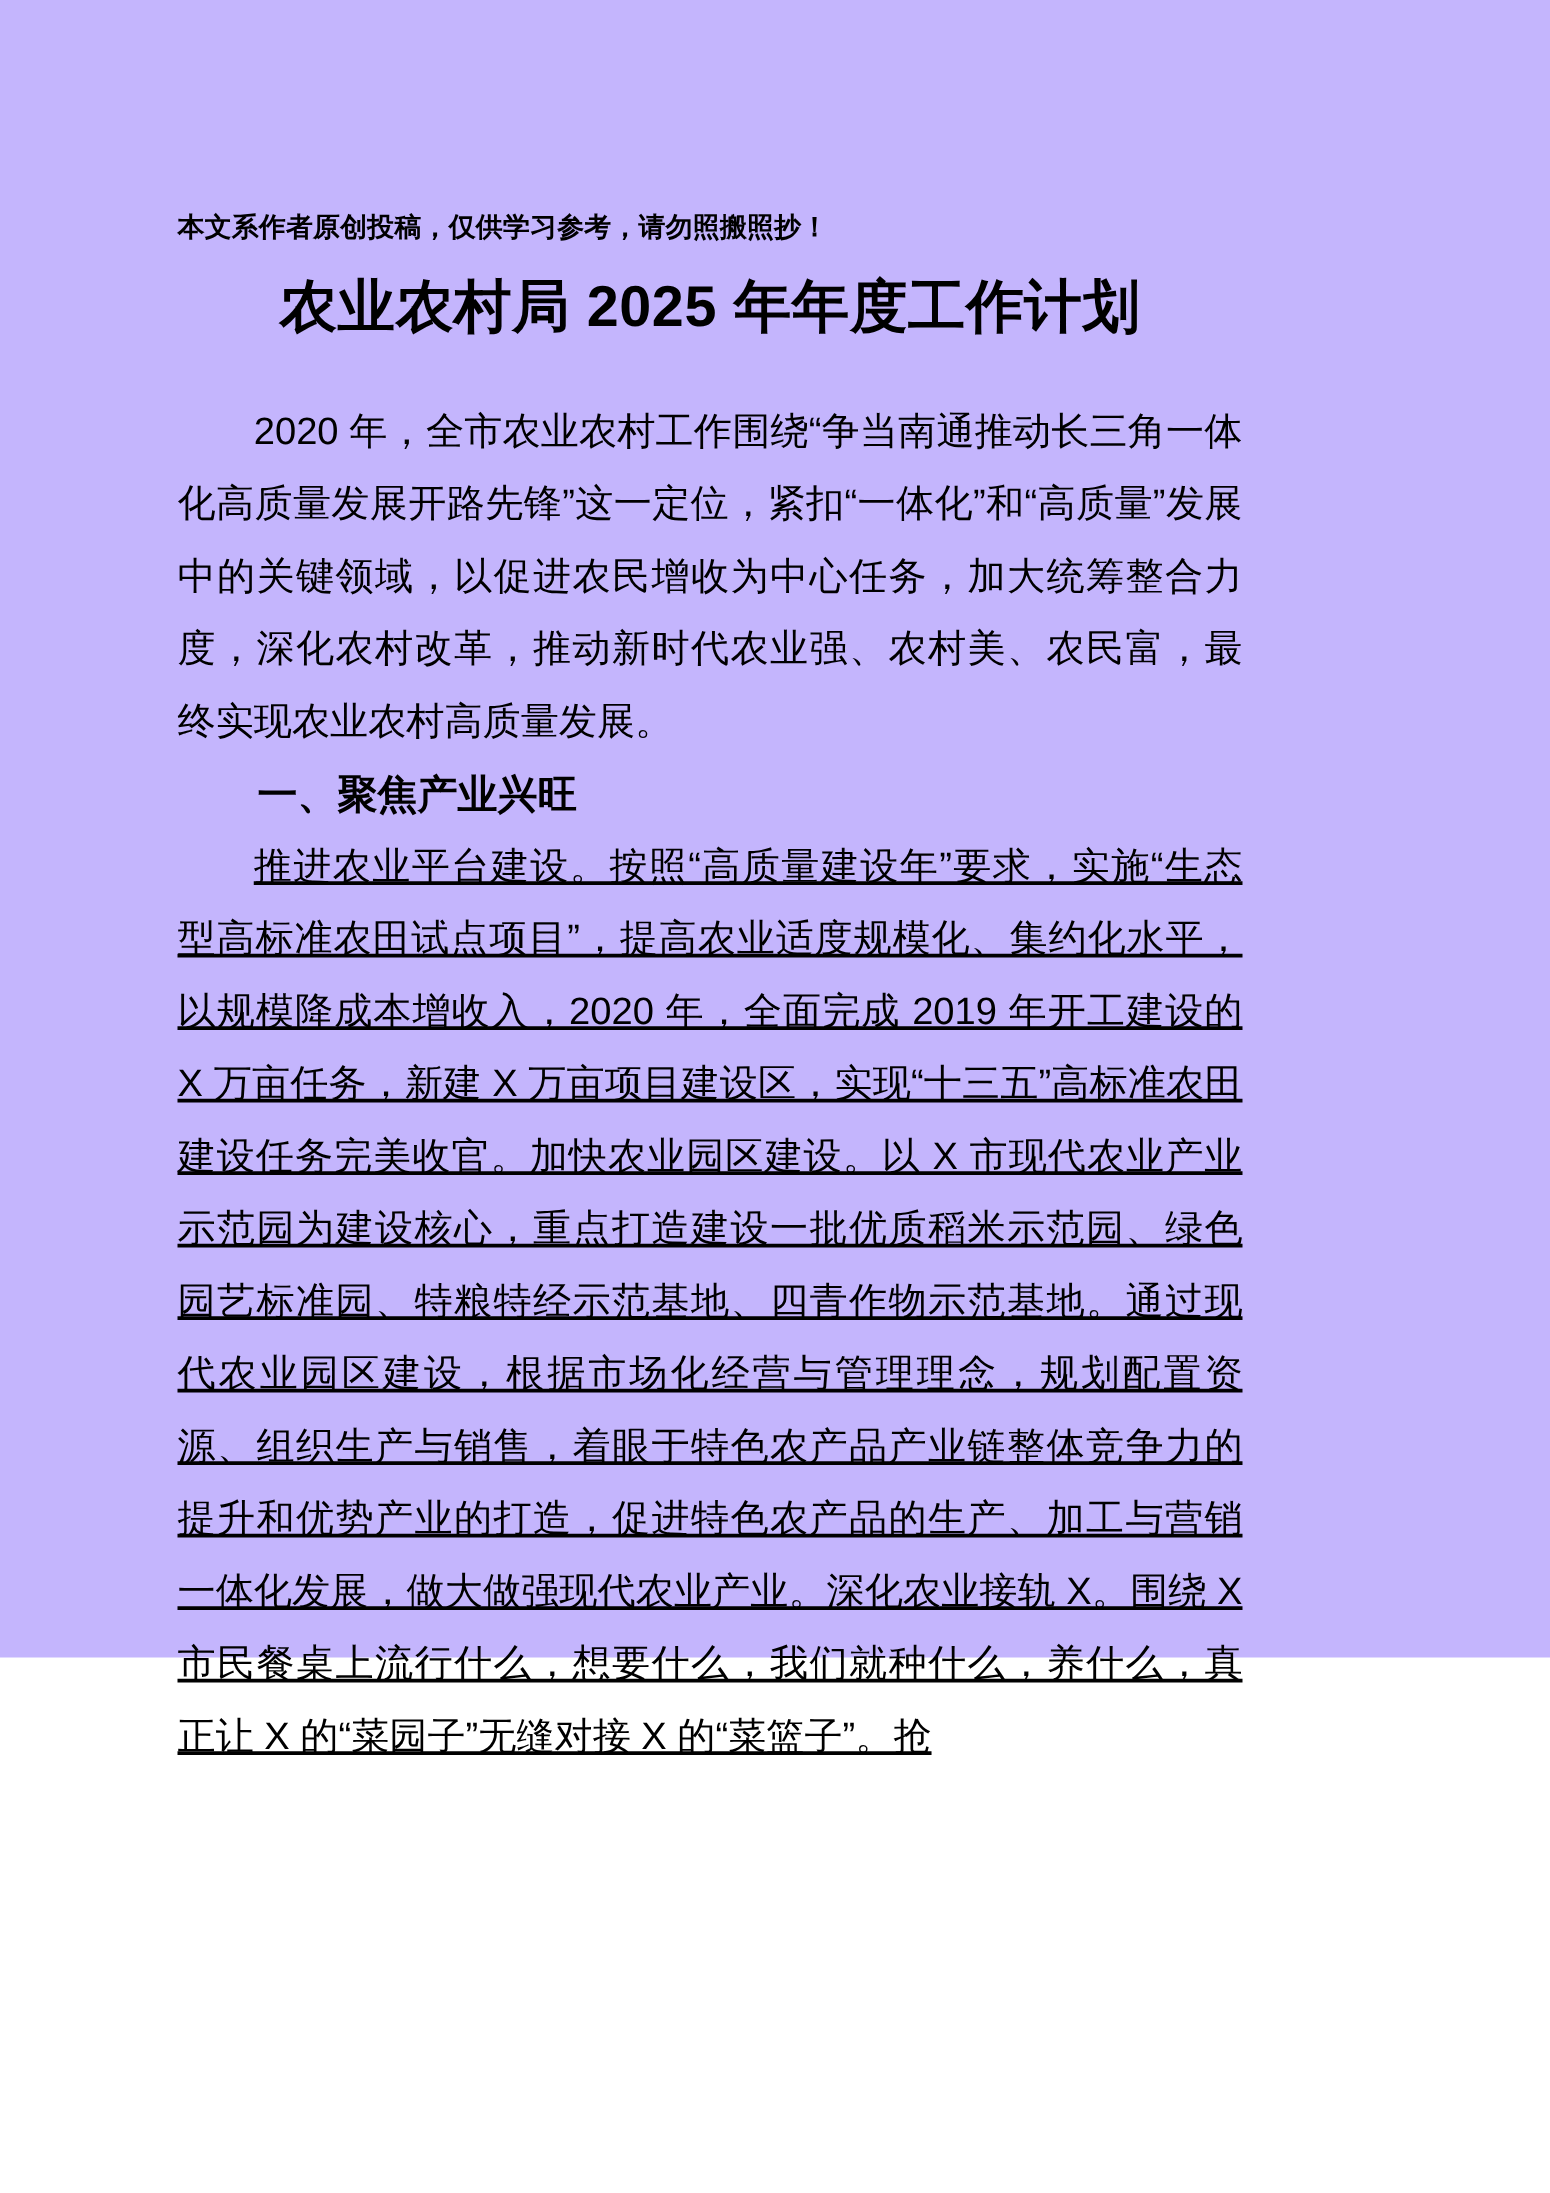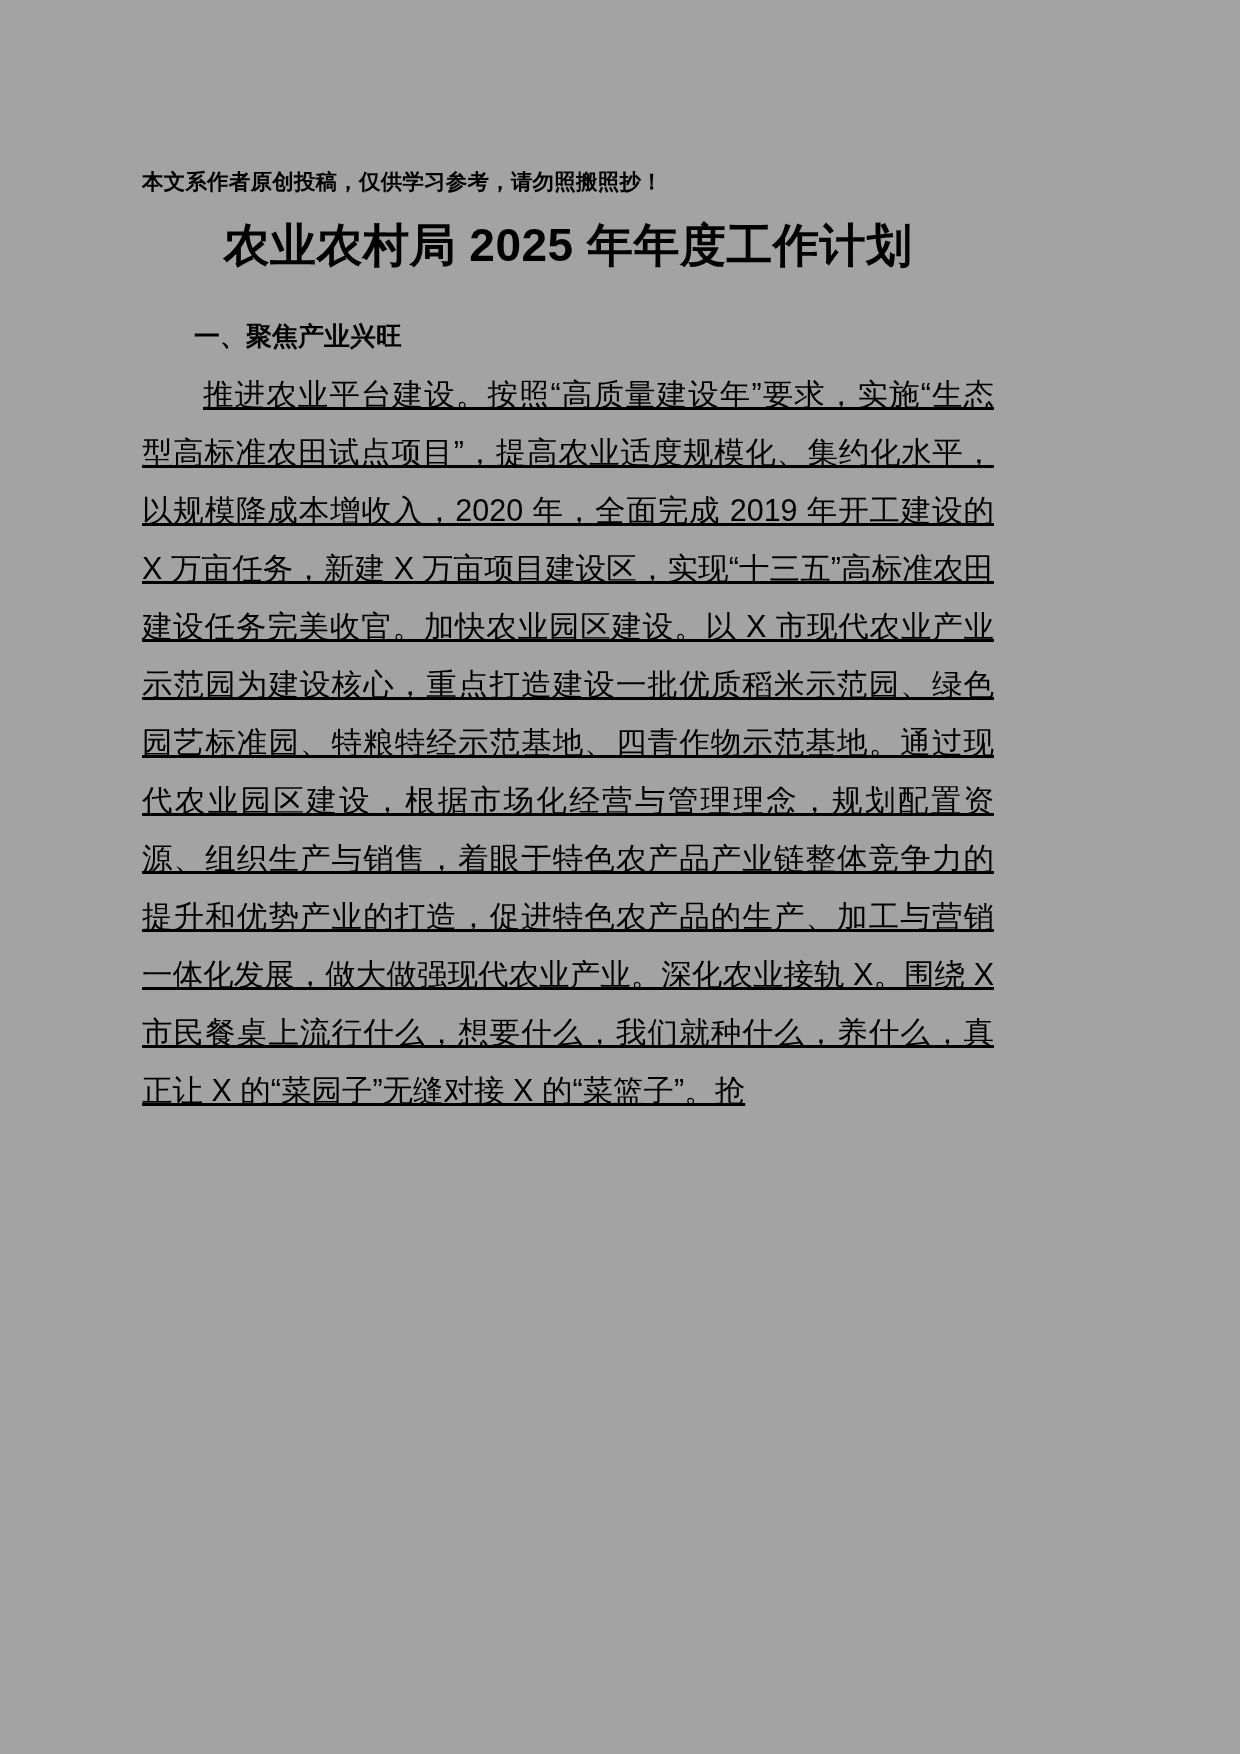--- a/index.html
+++ b/index.html
@@ -11,22 +11,22 @@
     width: 1240px;
     height: 1754px;
     font-family: "Liberation Sans", "DejaVu Sans", sans-serif;
     color: #000000;
     overflow: hidden;
   }
 
   .page {
     position: relative;
     width: 1240px;
-    height: 1754px;
-    background: #a3a3a3;
+    height: 1326px;
+    background: #c4b5fd;
     box-sizing: border-box;
   }
 
   .content {
     position: absolute;
     left: 142px;
     top: 0;
     width: 852px;
   }
 
@@ -61,21 +61,21 @@
 
   .para.indent {
     text-indent: 2em;
   }
 
   .para.first-body {
     margin-top: 40px;
   }
 
   .section-heading {
-    font-size: 26px;
+    font-size: 32px;
     line-height: 58px;
     font-weight: 700;
     text-indent: 2em;
     margin: 0;
     text-align: left;
   }
 
   
   .para.running {
     margin: 0;
@@ -85,19 +85,20 @@
 </head>
 <body>
 
 <div class="page">
   <div class="content">
 
     <div class="disclaimer">本文系作者原创投稿，仅供学习参考，请勿照搬照抄！</div>
 
     <h1 class="doc-title">农业农村局 2025 年年度工作计划</h1>
 
+    <p class="para indent first-body">2020 年，全市农业农村工作围绕“争当南通推动长三角一体化高质量发展开路先锋”这一定位，紧扣“一体化”和“高质量”发展中的关键领域，以促进农民增收为中心任务，加大统筹整合力度，深化农村改革，推动新时代农业强、农村美、农民富，最终实现农业农村高质量发展。</p>
 
     <p class="section-heading">一、聚焦产业兴旺</p>
 
     <p class="para indent running">推进农业平台建设。按照“高质量建设年”要求，实施“生态型高标准农田试点项目”，提高农业适度规模化、集约化水平，以规模降成本增收入，2020 年，全面完成 2019 年开工建设的 X 万亩任务，新建 X 万亩项目建设区，实现“十三五”高标准农田建设任务完美收官。加快农业园区建设。以 X 市现代农业产业示范园为建设核心，重点打造建设一批优质稻米示范园、绿色园艺标准园、特粮特经示范基地、四青作物示范基地。通过现代农业园区建设，根据市场化经营与管理理念，规划配置资源、组织生产与销售，着眼于特色农产品产业链整体竞争力的提升和优势产业的打造，促进特色农产品的生产、加工与营销一体化发展，做大做强现代农业产业。深化农业接轨 X。围绕 X 市民餐桌上流行什么，想要什么，我们就种什么，养什么，真正让 X 的“菜园子”无缝对接 X 的“菜篮子”。抢</p>
 
   </div>
 </div>
 
 </body></html>

